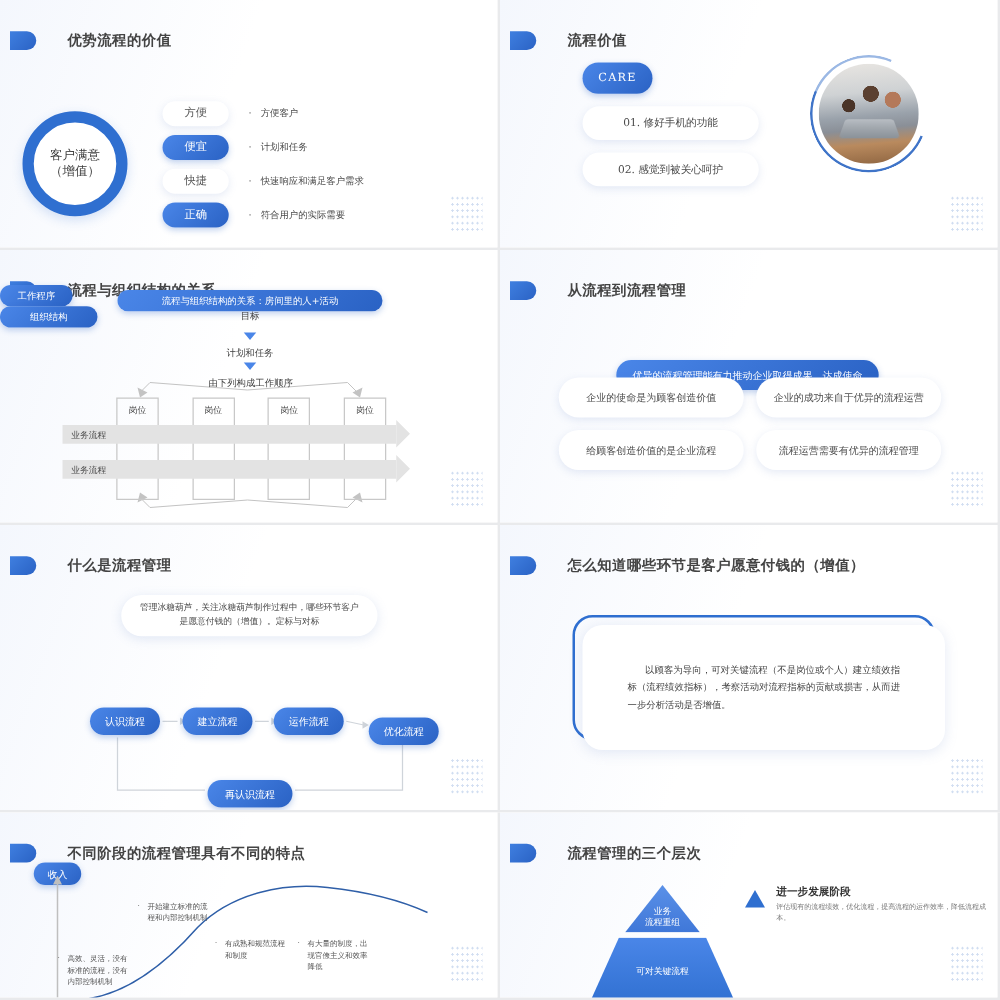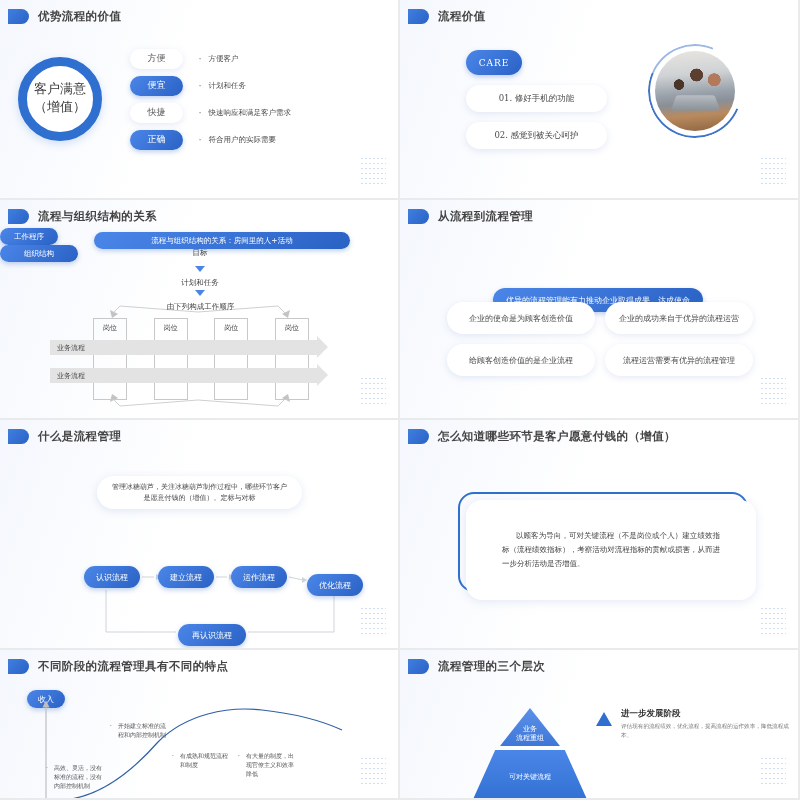--- a/index.html
+++ b/index.html
@@ -32,21 +32,21 @@
   .slide > *{position:relative;}
 
   
   .head{display:flex;align-items:center;gap:9px;padding:9px 0 0 8px;}
   .badge{
     width:21px;height:15px;background:#2f6fd0;
     border-radius:0 11px 11px 0;flex:none;
     background:linear-gradient(135deg,#3f7fe0,#2a62c4);
   }
   .head h2{
-    margin:0;font-size:11.5px;font-weight:600;color:#444;
+    margin:16px;font-size:11.5px;font-weight:600;color:#444;
     font-family:"DejaVu Serif","Liberation Serif",serif;
     letter-spacing:.4px;white-space:nowrap;
   }
 
   
   .dots{
     position:absolute;right:12px;bottom:12px;
     width:26px;height:30px;
     background-image:radial-gradient(#c9d8ef 0.8px, transparent 0.9px);
     background-size:4px 5px;
@@ -71,22 +71,22 @@
   
   .s1-wrap{display:flex;align-items:center;height:150px;padding-left:18px;}
   .ring{
     width:84px;height:84px;border-radius:50%;
     border:9px solid #2f6fd0;box-sizing:border-box;
     display:flex;align-items:center;justify-content:center;
     flex:none;box-shadow:0 3px 9px rgba(47,111,208,.20);
     background:#fff;
   }
   .ring span{
-    font-size:13px;line-height:1.35;color:#3a3a3a;text-align:left;
-    font-family:Liberation Mono, monospace;
+    font-size:10px;line-height:1.35;color:#3a3a3a;text-align:left;
+    font-family:Liberation Serif, serif;
   }
   .s1-list{margin-left:28px;display:flex;flex-direction:column;gap:7px;}
   .s1-row{display:flex;align-items:center;}
   .s1-row .pill{width:53px;height:20px;font-size:9px;}
   .s1-row .txt{
     margin-left:16px;font-size:7.5px;color:#4a4a4a;white-space:nowrap;
     font-family:"Liberation Sans",sans-serif;
   }
   .s1-row .txt::before{content:"·";margin-right:7px;color:#888;font-weight:700;}
 
@@ -117,21 +117,21 @@
   }
   .s2-photo .img::after{
     content:"";position:absolute;left:24%;top:52%;width:54%;height:22%;
     background:linear-gradient(180deg,#b9bec4,#8b9299);border-radius:3px;
     transform:perspective(40px) rotateX(34deg);
   }
 
   
   .s3{position:absolute;left:0;top:28px;right:0;bottom:0;font-size:7px;color:#444;}
   .s3 .topbar{
-    position:absolute;left:94px;top:4px;width:256px;height:17px;font-size:7.5px;
+    position:absolute;left:94px;top:4px;width:212px;height:17px;font-size:7.5px;
   }
   .s3 .lbl{position:absolute;text-align:center;font-family:"DejaVu Serif","Liberation Serif",serif;}
   .s3 .goal{left:155px;top:20px;width:90px;font-size:7.5px;color:#3d3d3d;}
   .s3 .plan{left:140px;top:50px;width:120px;font-size:7.5px;color:#3d3d3d;}
   .s3 .tri{position:absolute;width:0;height:0;border-left:5px solid transparent;border-right:5px solid transparent;border-top:6px solid #4a86e8;}
   .s3 .tri1{left:195px;top:38px;}
   .s3 .tri2{left:195px;top:62px;}
   .s3 .work{left:18px;top:48px;width:58px;height:17px;font-size:7.5px;}
   .s3 .compose{left:128px;top:74px;width:145px;font-size:7.5px;color:#3d3d3d;}
   .s3 .cols{position:absolute;left:93px;top:90px;width:216px;height:82px;display:flex;justify-content:space-between;}
@@ -158,21 +158,21 @@
 
   
   .s5{position:absolute;left:0;top:34px;right:0;bottom:0;}
   .s5 .note{
     position:absolute;left:97px;top:22px;width:205px;height:33px;border-radius:17px;
     background:#fff;box-shadow:0 2px 9px rgba(110,140,200,.20);
     display:flex;align-items:center;justify-content:center;
     font-size:7px;line-height:1.45;color:#4a4a4a;text-align:center;padding:0 12px;box-sizing:border-box;
     font-family:"Liberation Sans",sans-serif;
   }
-  .s5 .flow{position:absolute;left:16px;top:100px;width:340px;height:90px;}
+  .s5 .flow{position:absolute;left:4px;top:100px;width:340px;height:90px;}
   .s5 .node{position:absolute;height:22px;font-size:8px;}
   .s5 .n1{left:68px;top:12px;width:56px;}
   .s5 .n2{left:142px;top:12px;width:56px;}
   .s5 .n3{left:215px;top:12px;width:56px;}
   .s5 .n4{left:291px;top:20px;width:56px;}
   .s5 .n5{left:162px;top:70px;width:68px;}
   .s5 svg{position:absolute;left:0;top:0;}
 
   
   .s6{position:absolute;left:0;top:34px;right:0;bottom:0;}

